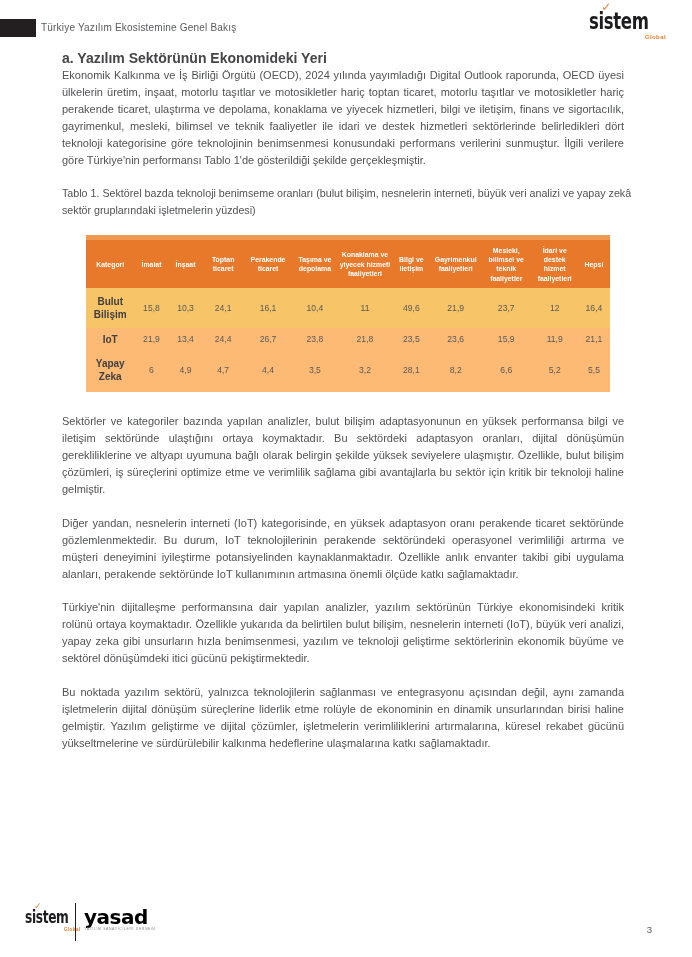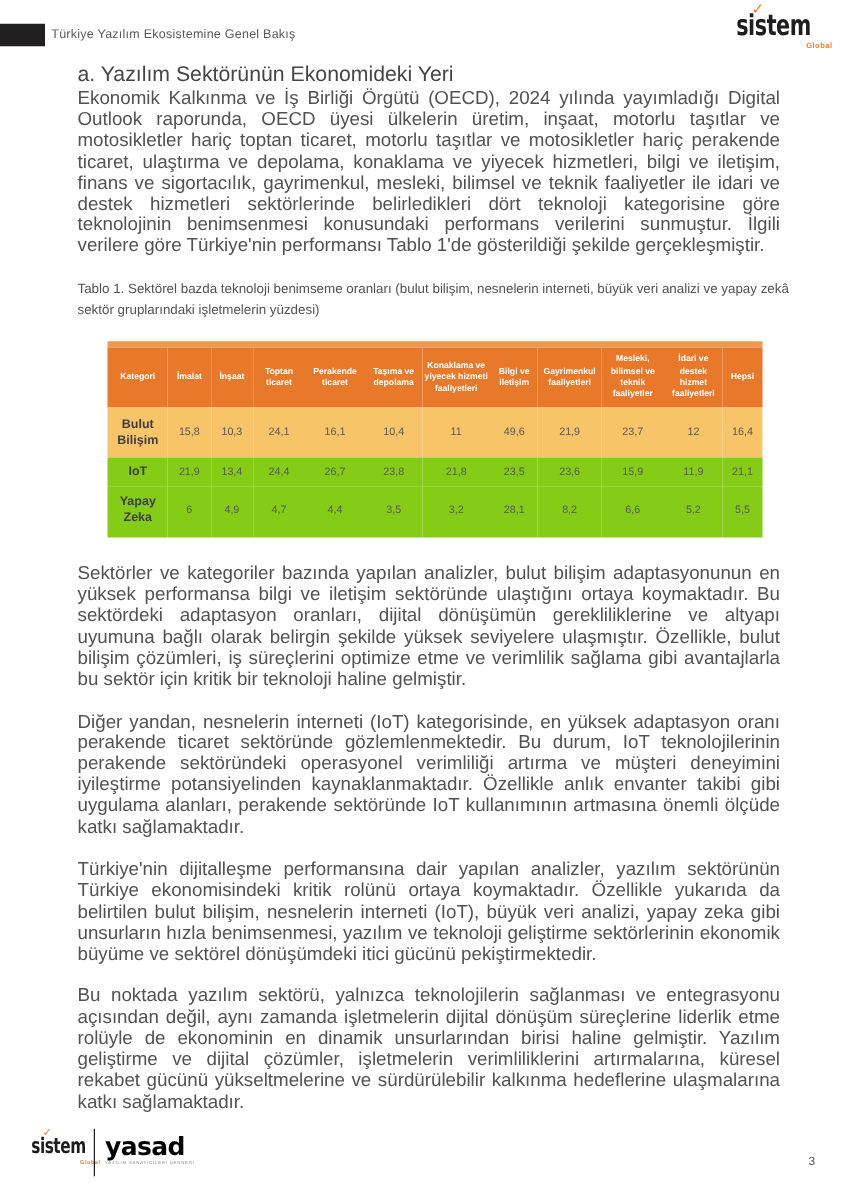--- a/index.html
+++ b/index.html
@@ -19,32 +19,32 @@
     transform:scaleX(.72);transform-origin:left center;letter-spacing:-.5px;
   }
   .sistem-logo .check{position:absolute;color:#E87E2B;font-weight:bold;}
   .sistem-logo .global{position:absolute;color:#E87E2B;font-weight:bold;letter-spacing:.4px;}
   .logo-top{right:20px;top:10px;}
   .logo-top .word{font-size:23px;}
   .logo-top .check{top:-9px;left:12px;font-size:12px;}
   .logo-top .global{right:6px;bottom:-7px;font-size:6px;}
   
   .content{position:absolute;top:50px;left:62px;width:570px;}
-  .section-heading{font-size:17px;font-weight:normal;color:#454547;margin:0 0 1px 0;}
-  p.body-par{font-size:15px;line-height:16.9px;text-align:justify;margin:0 8px 17px 0;color:#515254;}
+  .section-heading{font-size:14px;font-weight:bold;color:#454547;margin:0 0 1px 0;}
+  p.body-par{font-size:11px;line-height:16.9px;text-align:justify;margin:0 8px 17px 0;color:#515254;}
   .table-caption{font-size:10.7px;line-height:16.9px;text-align:left;margin:0 0 16px 0;color:#515254;}
   
   .tablo-wrap{margin:0 0 21px 24px;width:524px;border-top:5px solid #F0984F;}
   table.tablo{width:100%;border-collapse:collapse;table-layout:fixed;}
   .tablo th,.tablo td{padding:3px 2px;text-align:center;vertical-align:middle;word-wrap:break-word;}
   .tablo thead th{
     background:#E8782A;color:#ffffff;font-size:6.9px;font-weight:bold;line-height:1.35;height:42px;
   }
   .tablo .row-dark td{background:#F7C468;}
-  .tablo .row-light td{background:#84cc16;}
+  .tablo .row-light td{background:#fdba74;}
   .tablo td{font-size:8.6px;color:#58595B;line-height:1.3;}
   .tablo td.cat{font-weight:bold;color:#3f3f41;font-size:10px;}
   .tablo tr.pad-r1 td{padding-top:7px;padding-bottom:7px;}
   .tablo tr.pad-r2 td{padding-top:5px;padding-bottom:5px;}
   .tablo tr.pad-r4 td{padding-top:6px;padding-bottom:9px;}
   
   .page-footer{position:absolute;left:0;right:0;bottom:0;height:62px;}
   .logo-foot{left:25px;top:14px;}
   .logo-foot .word{font-size:17px;}
   .logo-foot .check{top:-7px;left:9px;font-size:9px;}

